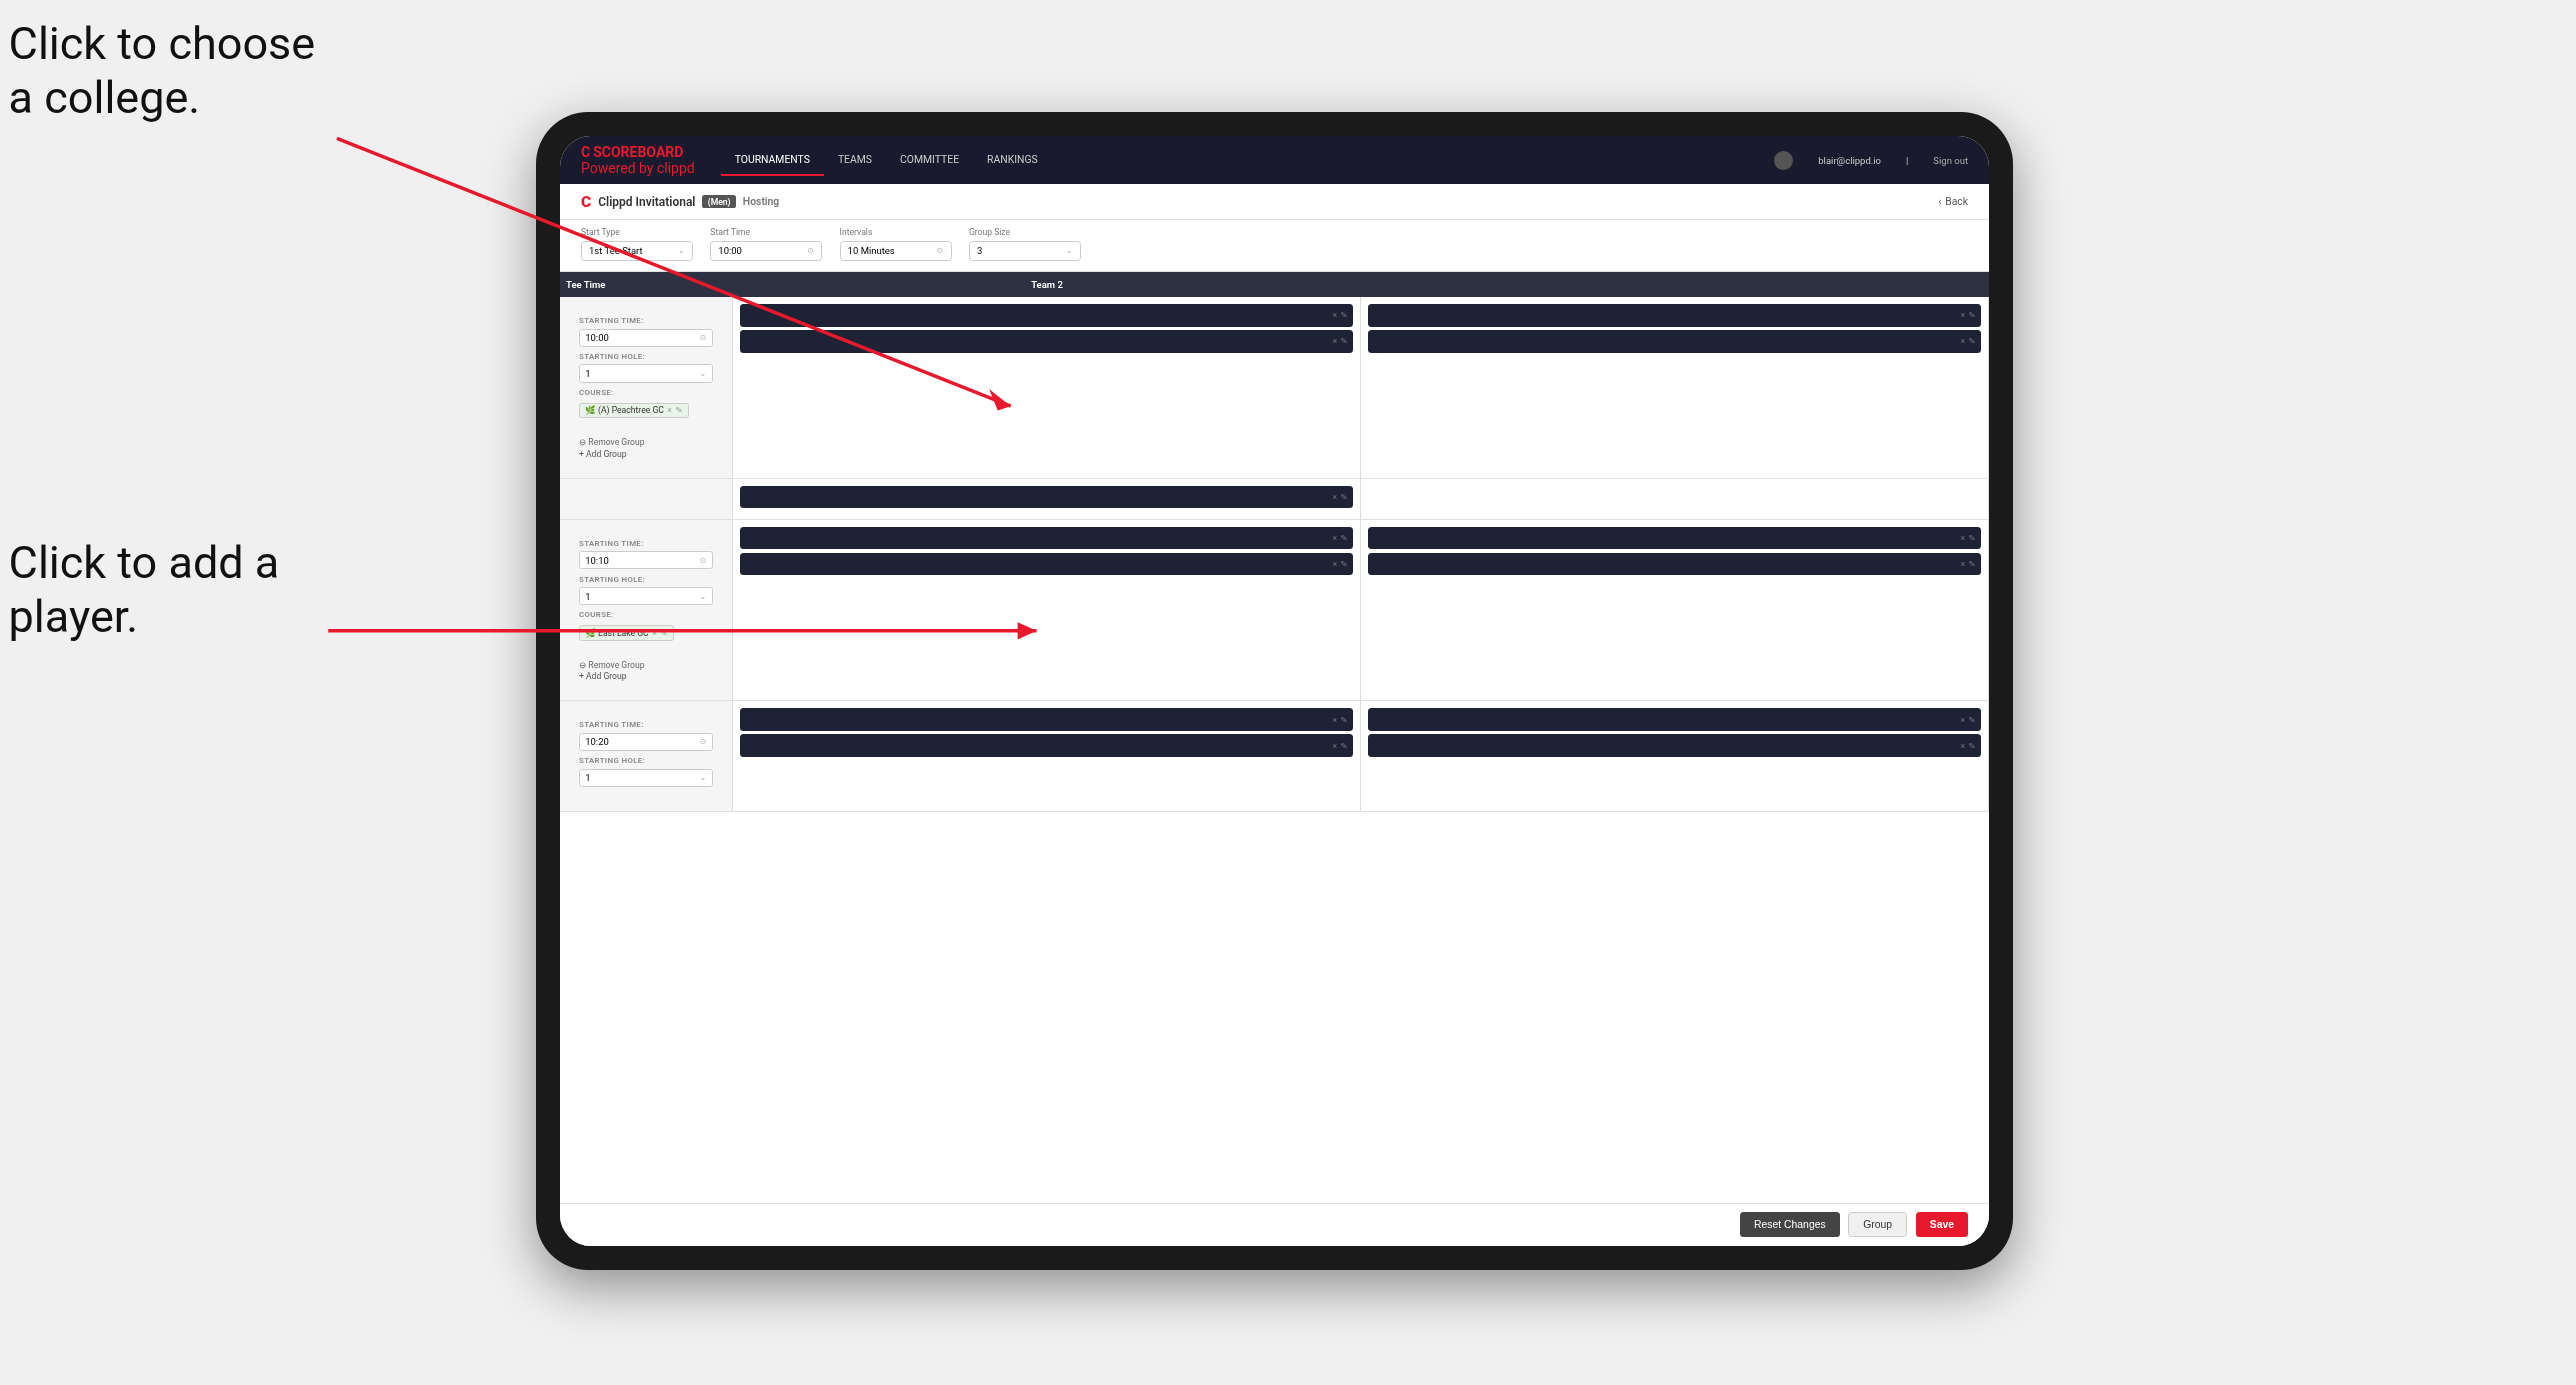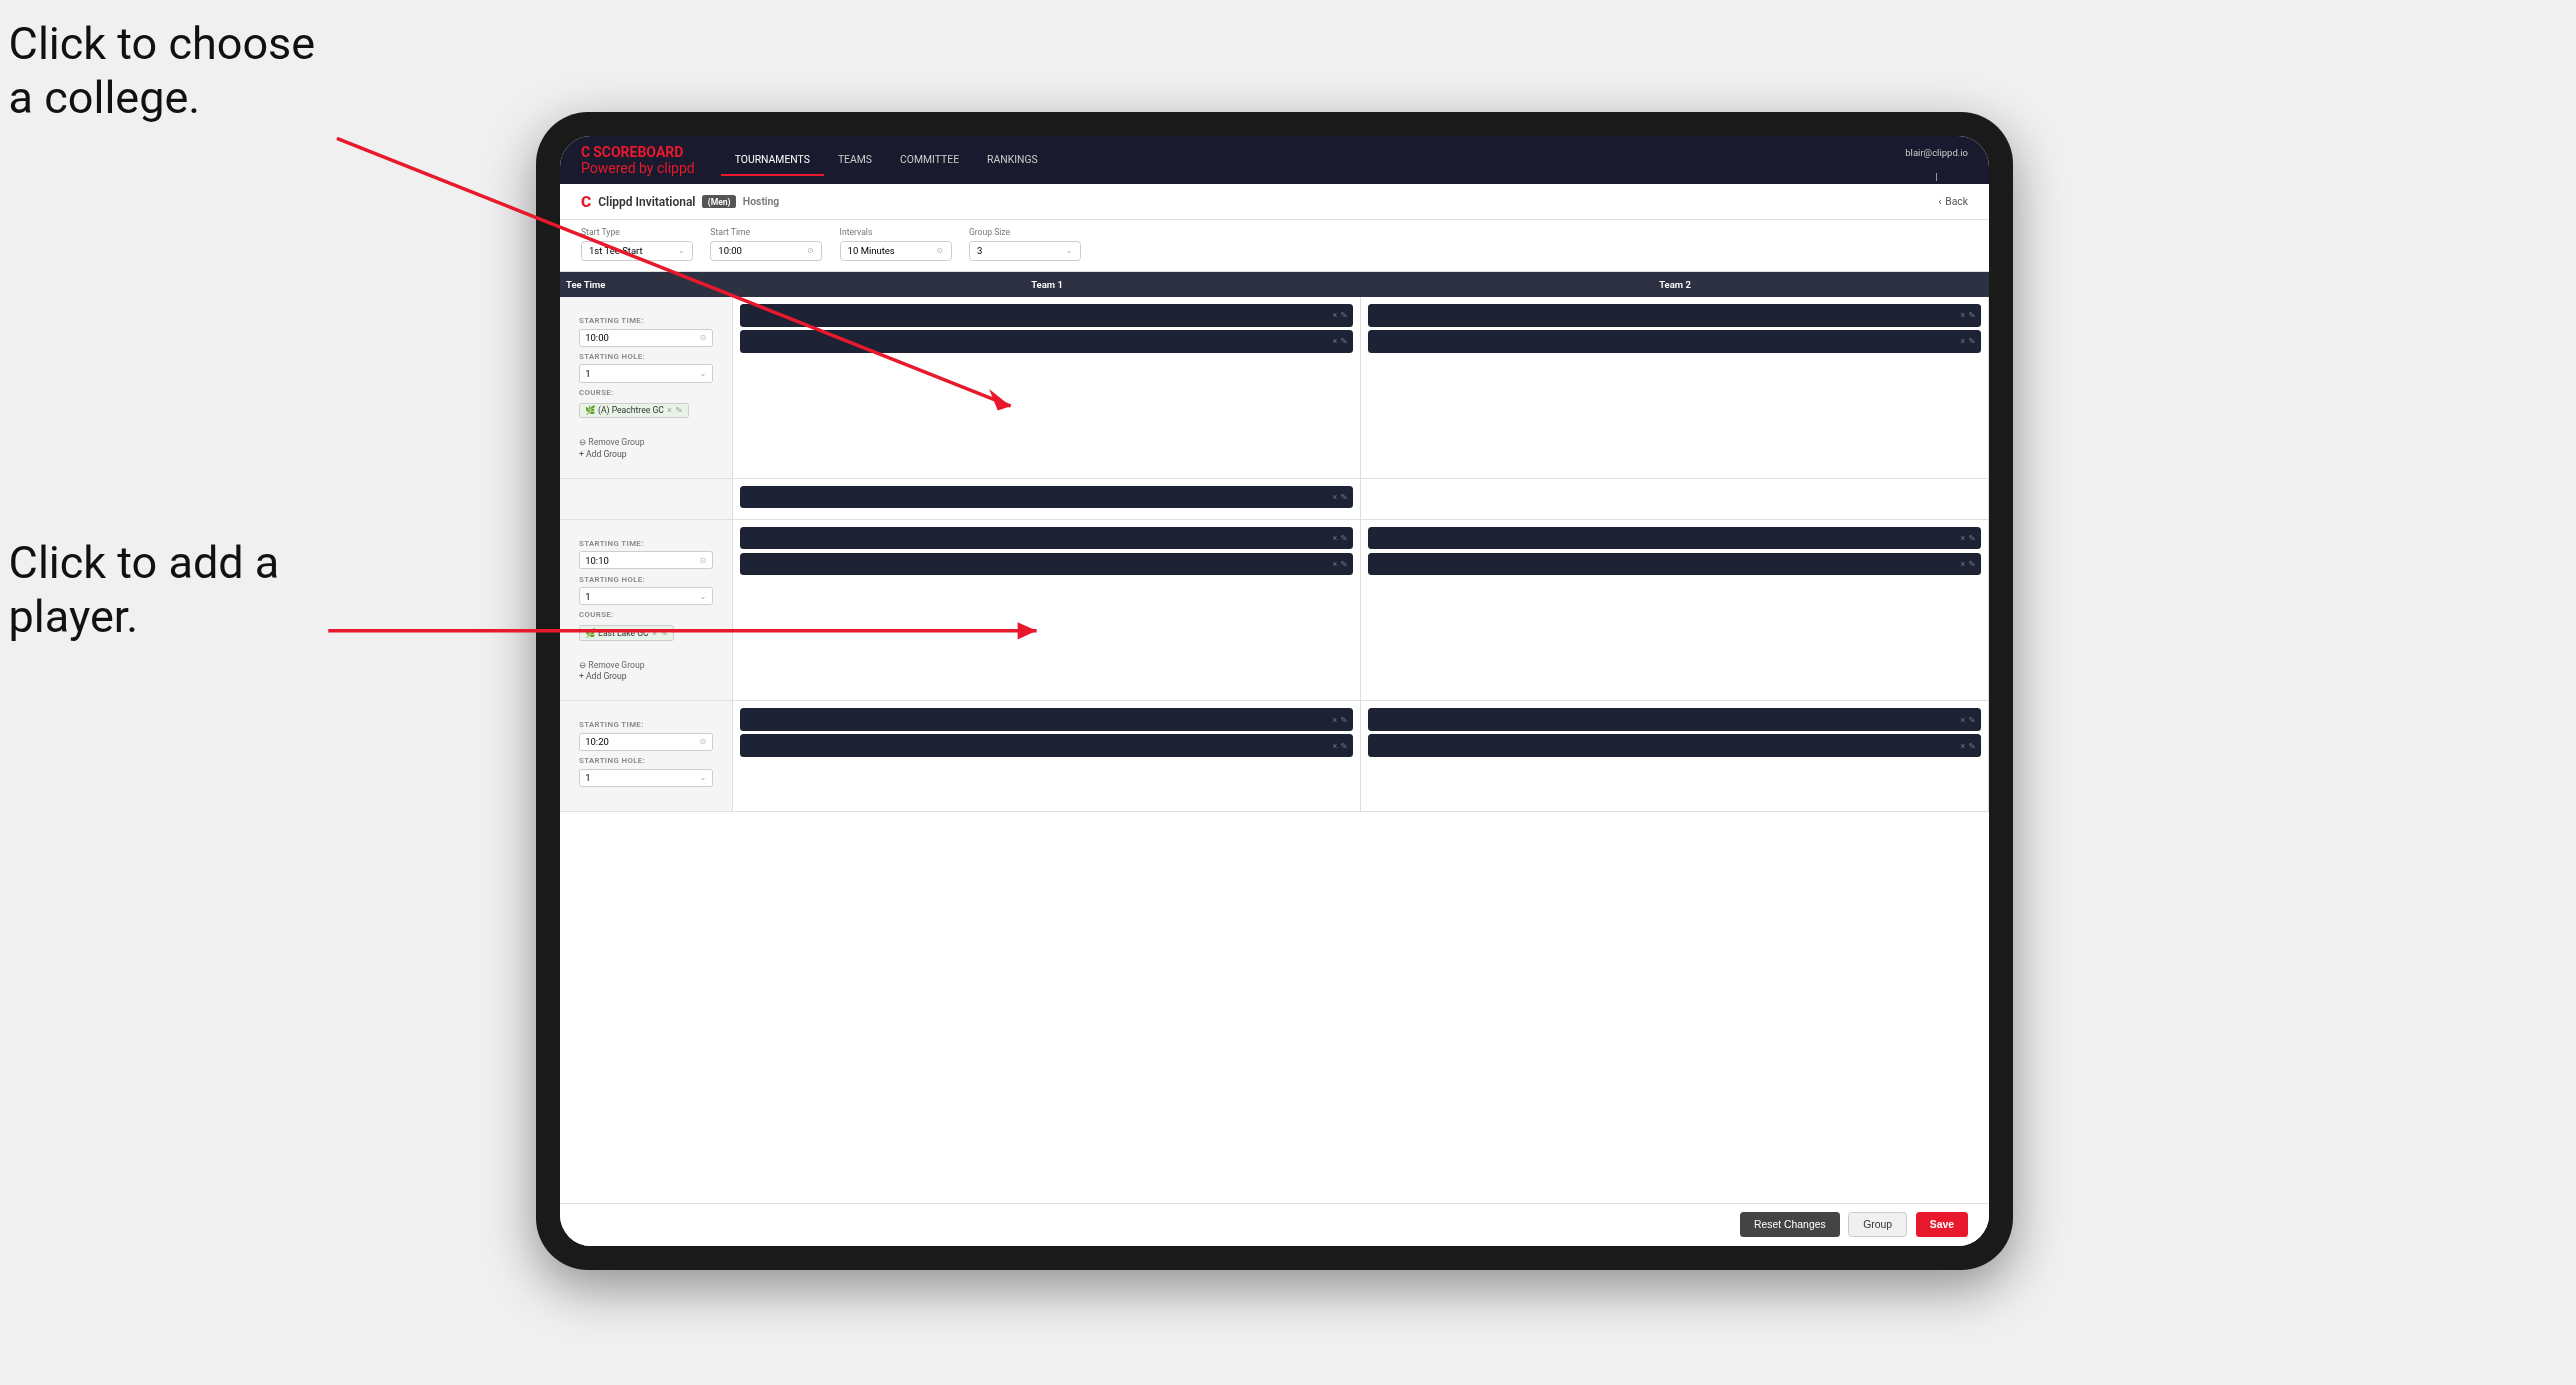--- a/index.html
+++ b/index.html
@@ -112,22 +112,21 @@
     }
     .nav-link.active {
       color: #fff;
       border-bottom: 2.6px solid #e8192c;
     }
     .nav-user {
       color: #ccc;
       font-size: 9.5px;
       display: flex;
       align-items: center;
-      gap: 13px;
-      flex-direction: column;
+      gap: 25px;
     }
     .nav-user-dot {
       width: 19px;
       height: 19px;
       background: #555;
       border-radius: 50%;
     }
     .nav-signout {
       color: #aaa;
       font-size: 9.5px;
@@ -438,21 +437,20 @@
         <div class="settings-label">Group Size</div>
         <div class="settings-select">
           <span>3</span>
           <span class="divider-icon">⌄</span>
         </div>
       </div>
     </div>
 
     <div class="table-header">
       <div class="th-cell">Tee Time</div>
-      <div class="th-cell">Team 1</div>
       <div class="th-cell">Team 2</div>
     </div>
 
     <div class="scroll-area">
 
       <div class="tee-group">
         <div class="tee-controls">
           <div class="ctrl-label">STARTING TIME:</div>
           <div class="ctrl-input">
             <span>10:00</span>

